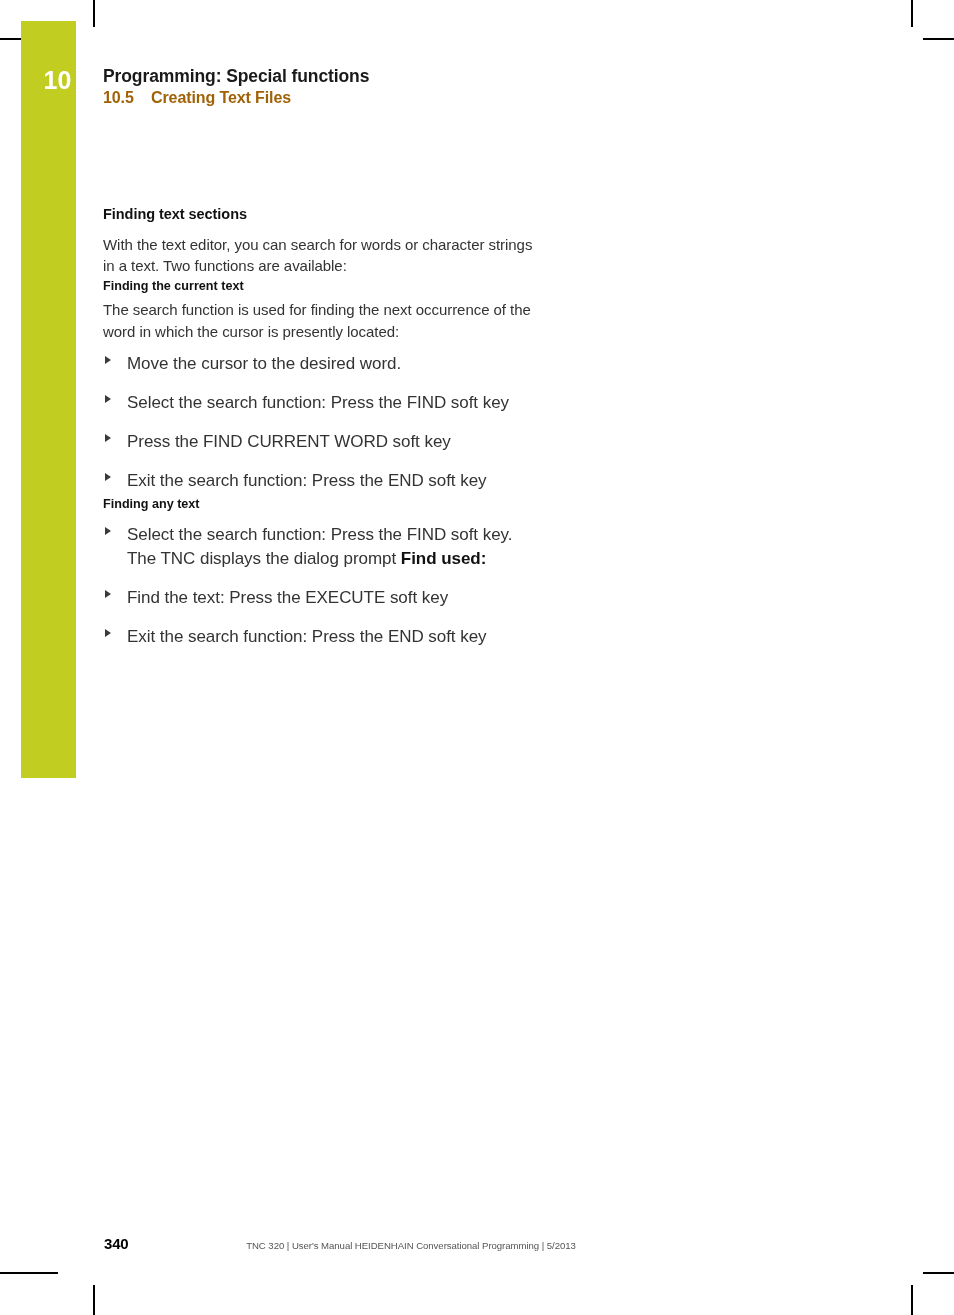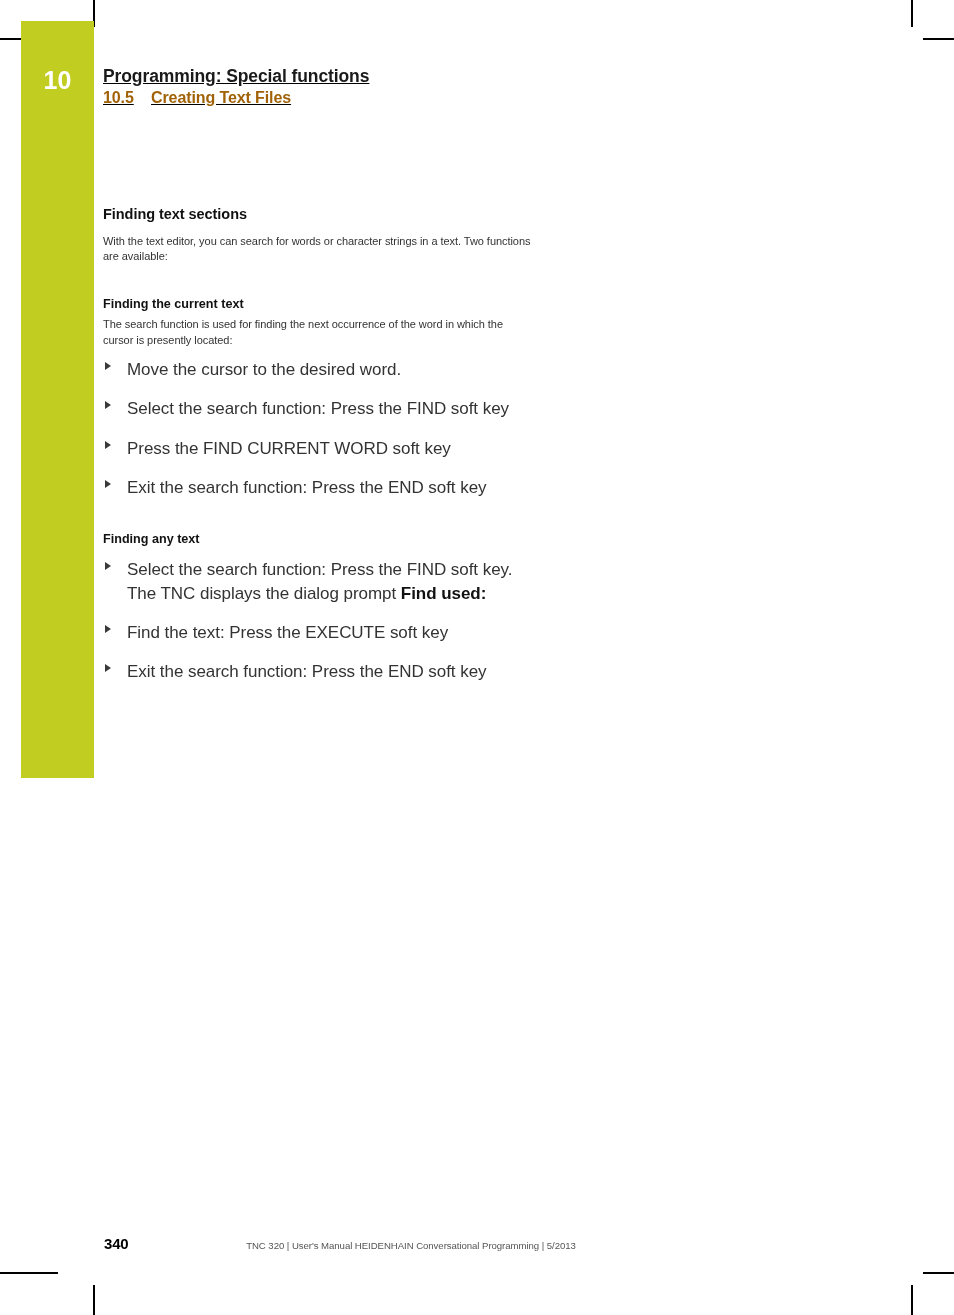--- a/index.html
+++ b/index.html
@@ -40,21 +40,21 @@
   .cm-bl-v { left: 93px;  top: 1285px; height: 30px; }
   
   .cm-br-h { left: 923px; top: 1272px; width: 31px; }
   .cm-br-v { left: 911px; top: 1285px; height: 30px; }
 
   
   .chapter-tab {
     position: absolute;
     left: 21px;
     top: 21px;
-    width: 73px;
+    width: 55px;
     height: 757px;
     background: #c2cd22;
   }
   .chapter-number {
     position: absolute;
     left: 0;
     top: 47px;
     width: 73px;
     text-align: center;
     font-size: 25px;
@@ -63,21 +63,20 @@
     letter-spacing: 0.2px;
     line-height: 1;
   }
 
   
   .running-head {
     position: absolute;
     left: 103px;
     top: 66px;
     width: 760px;
-    text-decoration: underline;
   }
   .rh-title {
     font-size: 17.5px;
     font-weight: bold;
     color: #1a1a1a;
     line-height: 1.25;
     letter-spacing: -0.1px;
   }
   .rh-sub {
     font-size: 16px;
@@ -99,29 +98,29 @@
 
   h3.section-heading {
     margin: 0 0 10px 0;
     font-size: 14.5px;
     font-weight: bold;
     color: #111111;
     line-height: 1.3;
     letter-spacing: -0.05px;
   }
   h4.sub-heading {
-    margin: 31px 0 4px 0;
+    margin: 2px 0 4px 0;
     font-size: 12.6px;
     font-weight: bold;
     color: #111111;
     line-height: 1.35;
   }
   p.body-text {
     margin: 0;
-    font-size: 11px;
+    font-size: 15px;
     font-weight: normal;
     color: #333333;
     line-height: 1.42;
     letter-spacing: -0.05px;
   }
 
   ul.proc-list {
     list-style: none;
     margin: 10px 0 0 0;
     padding: 0;

